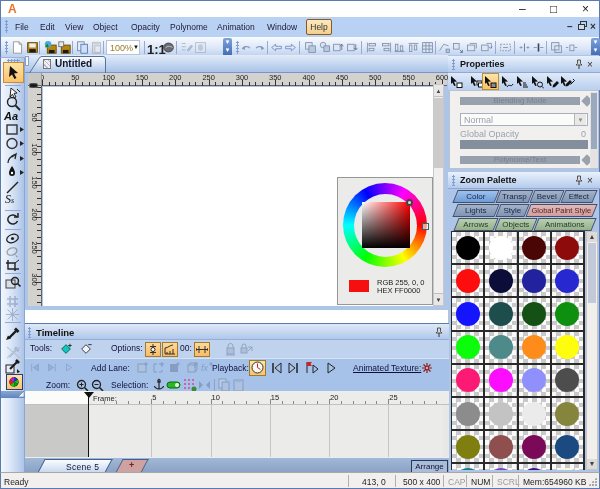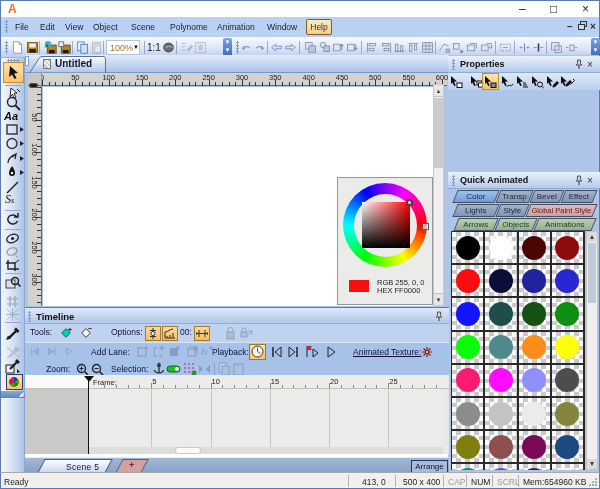--- a/index.html
+++ b/index.html
@@ -76,21 +76,21 @@
 
 #qptabs { position:absolute; left:0; top:134px; width:152px; height:44px; }
 .qptab { position:absolute; height:13px; border:1px solid #44506a; font-size:8px; color:#1a2446; text-align:center; line-height:12px; transform:skewX(-22deg); }
 .qptxt { transform:skewX(22deg); }
 #qpgrid { position:absolute; left:3px; top:176px; width:134px; height:239px; background:#2a2a2a; overflow:hidden; }
 .cell { position:absolute; width:31.3px; height:31.2px; background:repeating-conic-gradient(#c9c9c9 0 25%,#fafafa 0 50%); background-size:9px 9px; }
 .circ { position:absolute; left:3.5px; top:3.5px; width:24px; height:24px; border-radius:50%; }
 #qpscroll { position:absolute; left:138px; top:176px; width:12px; height:239px; background:#f0efed; border:1px solid #c4c4c4; }
 
 
-#timeline { left:25px; top:306px; width:424px; height:163px; }
+#timeline { left:25px; top:322px; width:424px; height:163px; }
 #tlhdr { position:absolute; left:0; top:1px; width:424px; height:17px; background:linear-gradient(180deg,#dfe9f8,#b0c8ea); border-top:1px solid #5a7ab0; border-bottom:1px solid #94aed8; }
 #tlrows { position:absolute; left:0; top:18px; width:424px; height:51px; background:#a6c2e8; }
 #tlrow1 { position:absolute; left:0; top:0; width:424px; height:19px; background:#c0d3ee; border-bottom:1px solid #d4e2f4; }
 .tltxt { position:absolute; font-size:8.5px; color:#10103a; }
 .obtn { position:absolute; background:linear-gradient(180deg,#fdd89a,#f9bd62); border:1px solid #a07c32; }
 #tlruler { position:absolute; left:0; top:69px; width:424px; height:14px; background:#ececea; border-bottom:1px solid #c0c0c0; }
 #tlgrid { position:absolute; left:0; top:83px; width:418px; height:65px; background:#ebebe9; }
 #tlgridL { position:absolute; left:0; top:0; width:64px; height:65px; background:#c9c9c7; border-right:1px solid #555; }
 .gline { position:absolute; top:0; width:1px; height:65px; background:#c6c6c4; }
 #playhead { position:absolute; left:63px; top:71px; width:1px; height:77px; background:#111; }
@@ -122,21 +122,21 @@
   <div class="abs winbtn" style="left:549px;">□</div>
   <div class="abs winbtn" style="left:581px;">×</div>
 </div>
 
 <div class="abs" id="menubar">
   <div class="abs tbgrip" style="left:4px; top:3px;"></div>
   <div class="mitem" style="left:14px;">File</div>
   <div class="mitem" style="left:39px;">Edit</div>
   <div class="mitem" style="left:64px;">View</div>
   <div class="mitem" style="left:92px;">Object</div>
-  <div class="mitem" style="left:130px;">Scene</div>
+  <div class="mitem" style="left:130px;">Opacity</div>
   <div class="mitem" style="left:169px;">Polynome</div>
   <div class="mitem" style="left:216px;">Animation</div>
   <div class="mitem" style="left:266px;">Window</div>
   <div id="helpitem">Help</div>
   <div class="mdibtn" style="left:566px;">–</div>
   <div class="mdibtn" style="left:577px;"><svg width="9" height="9" viewBox="0 0 9 9">
         <rect x="2.5" y="0.5" width="6" height="5" fill="none" stroke="#333"></rect>
         <rect x="0.5" y="3.5" width="6" height="5" fill="#cfdcf0" stroke="#333"></rect>
       </svg></div>
   <div class="mdibtn" style="left:589px;">×</div>
@@ -174,21 +174,21 @@
       <rect x="3" y="2" width="10" height="13" fill="#d8d8d8" stroke="#888"></rect>
       <rect x="5" y="1" width="6" height="3" fill="#b0b0b0"></rect>
       <rect x="6" y="6" width="7" height="8" fill="#eee" stroke="#999"></rect>
     </svg>
   <div class="tbsep" style="left:102px;"></div>
   <div style="position:absolute; left:105px; top:3px; width:34px; height:15px; background:#fff; border:1px solid #b5c4dd;">
     <span style="position:absolute; left:3px; top:2px; font-size:9px; color:#9a7a28;">100%</span>
     <span style="position:absolute; right:0px; top:0px; font-size:6px; color:#111; line-height:13px;">▼</span>
   </div>
   <div class="tbsep" style="left:143px;"></div>
-  <div style="position:absolute; left:146px; top:5px; font-size:10px; color:#222; font-weight:normal;">1:1</div>
+  <div style="position:absolute; left:146px; top:5px; font-size:13px; color:#222; font-weight:bold;">1:1</div>
   <svg class="ticon" style="left:161px;" viewBox="0 0 16 16">
       <ellipse cx="8" cy="8" rx="6" ry="5.5" fill="#6a6a72" stroke="#3a3a40"></ellipse>
       <path d="M4 9c2-3 6-3 9-1" stroke="#d8d8e0" fill="none"></path>
     </svg>
   <div class="tbsep" style="left:175px;"></div>
   <svg class="ticon" style="left:179px;" viewBox="0 0 16 16" opacity="0.6">
       <path d="M2 3h5M2 7h5M2 11h5" stroke="#7a8aa0"></path>
       <path d="M9 11l5-6 1.5 1.5-5 6z" fill="#9aa8c0" stroke="#7a8aa0"></path>
     </svg>
   <svg class="ticon" style="left:193px;" viewBox="0 0 16 16" opacity="0.6">
@@ -605,24 +605,44 @@
     <svg style="position:absolute;left:98px;top:2px;" width="13" height="14" viewBox="0 0 13 14">
         <path d="M1 1l6 5.5-3 .3 1.8 3.6-1.6.7-1.8-3.6L1 9z" fill="#111"></path>
         <path d="M11 6l2 2-4 4-2.5.5.5-2.5z" fill="#111"></path>
       </svg>
     <svg style="position:absolute;left:112px;top:2px;" width="15" height="14" viewBox="0 0 15 14">
         <path d="M1 1l6 5.5-3 .3 1.8 3.6-1.6.7-1.8-3.6L1 9z" fill="#111"></path>
         <path d="M10 5l2 2-4 4-2.5.5.5-2.5z" fill="#111"></path>
         <path d="M13 4l1.5 1.5-4 4" fill="none" stroke="#111"></path>
       </svg>
   </div>
+  <div id="propbody">
+    <div class="sbar" style="top:6px;">
+        <div class="sbartxt">Blending Mode</div>
+      </div>
+    <div class="diamond" style="left:133px; top:6px;"></div>
+    <div style="position:absolute; left:10px; top:22px; width:128px; height:13px; background:#fbfbfa; border:1px solid #a8b0be;">
+      <span style="position:absolute; left:3px; top:1px; font-size:9px; color:#9aa2ae;">Normal</span>
+      <span style="position:absolute; right:1px; top:0; width:12px; height:11px; background:#e8e8e6; border-left:1px solid #b8b8b8; font-size:7px; text-align:center; line-height:11px; color:#888;">▾</span>
+    </div>
+    <div style="position:absolute; left:10px; top:38px; font-size:9px; color:#9aa2ae;">Global Opacity</div>
+    <div style="position:absolute; right:12px; top:38px; font-size:9px; color:#9aa2ae;">0</div>
+    <div style="position:absolute; left:10px; top:49px; width:128px; height:9px; background:#848f9e;"></div>
+    <div class="sbar" style="top:65px;">
+        <div class="sbartxt">Polynome/Text</div>
+      </div>
+    <div class="diamond" style="left:133px; top:65px;"></div>
+    <div style="position:absolute; left:140px; top:1px; width:8px; height:76px; background:#e4e3e1;">
+      <div style="position:absolute; left:1px; top:1px; width:6px; height:56px; background:#9aa8c0;"></div>
+    </div>
+  </div>
 
   <div class="phdr" style="top:117px;">
     <div class="pgrip"></div>
-    <div class="phdrtxt">Quick Animated</div>
+    <div class="phdrtxt">Zoom Palette</div>
     <div class="pin" style="left:127px;"><svg width="8" height="11" viewBox="0 0 8 11">
           <path d="M2.5 1h3v3.5l1.5 1.5h-6L2.5 4.5z" fill="#d8d8d8" stroke="#333" stroke-width="0.8"></path>
           <path d="M4 6v4" stroke="#333"></path>
         </svg></div>
     <div class="pin" style="left:139px;">×</div>
   </div>
   <div id="qptabs">
       <div class="qptab" style="left:7px; top:1px; width:42px; background:linear-gradient(180deg,#9cc2ee,#6f9cd8);">
         <div class="qptxt">Color</div>
       </div>

